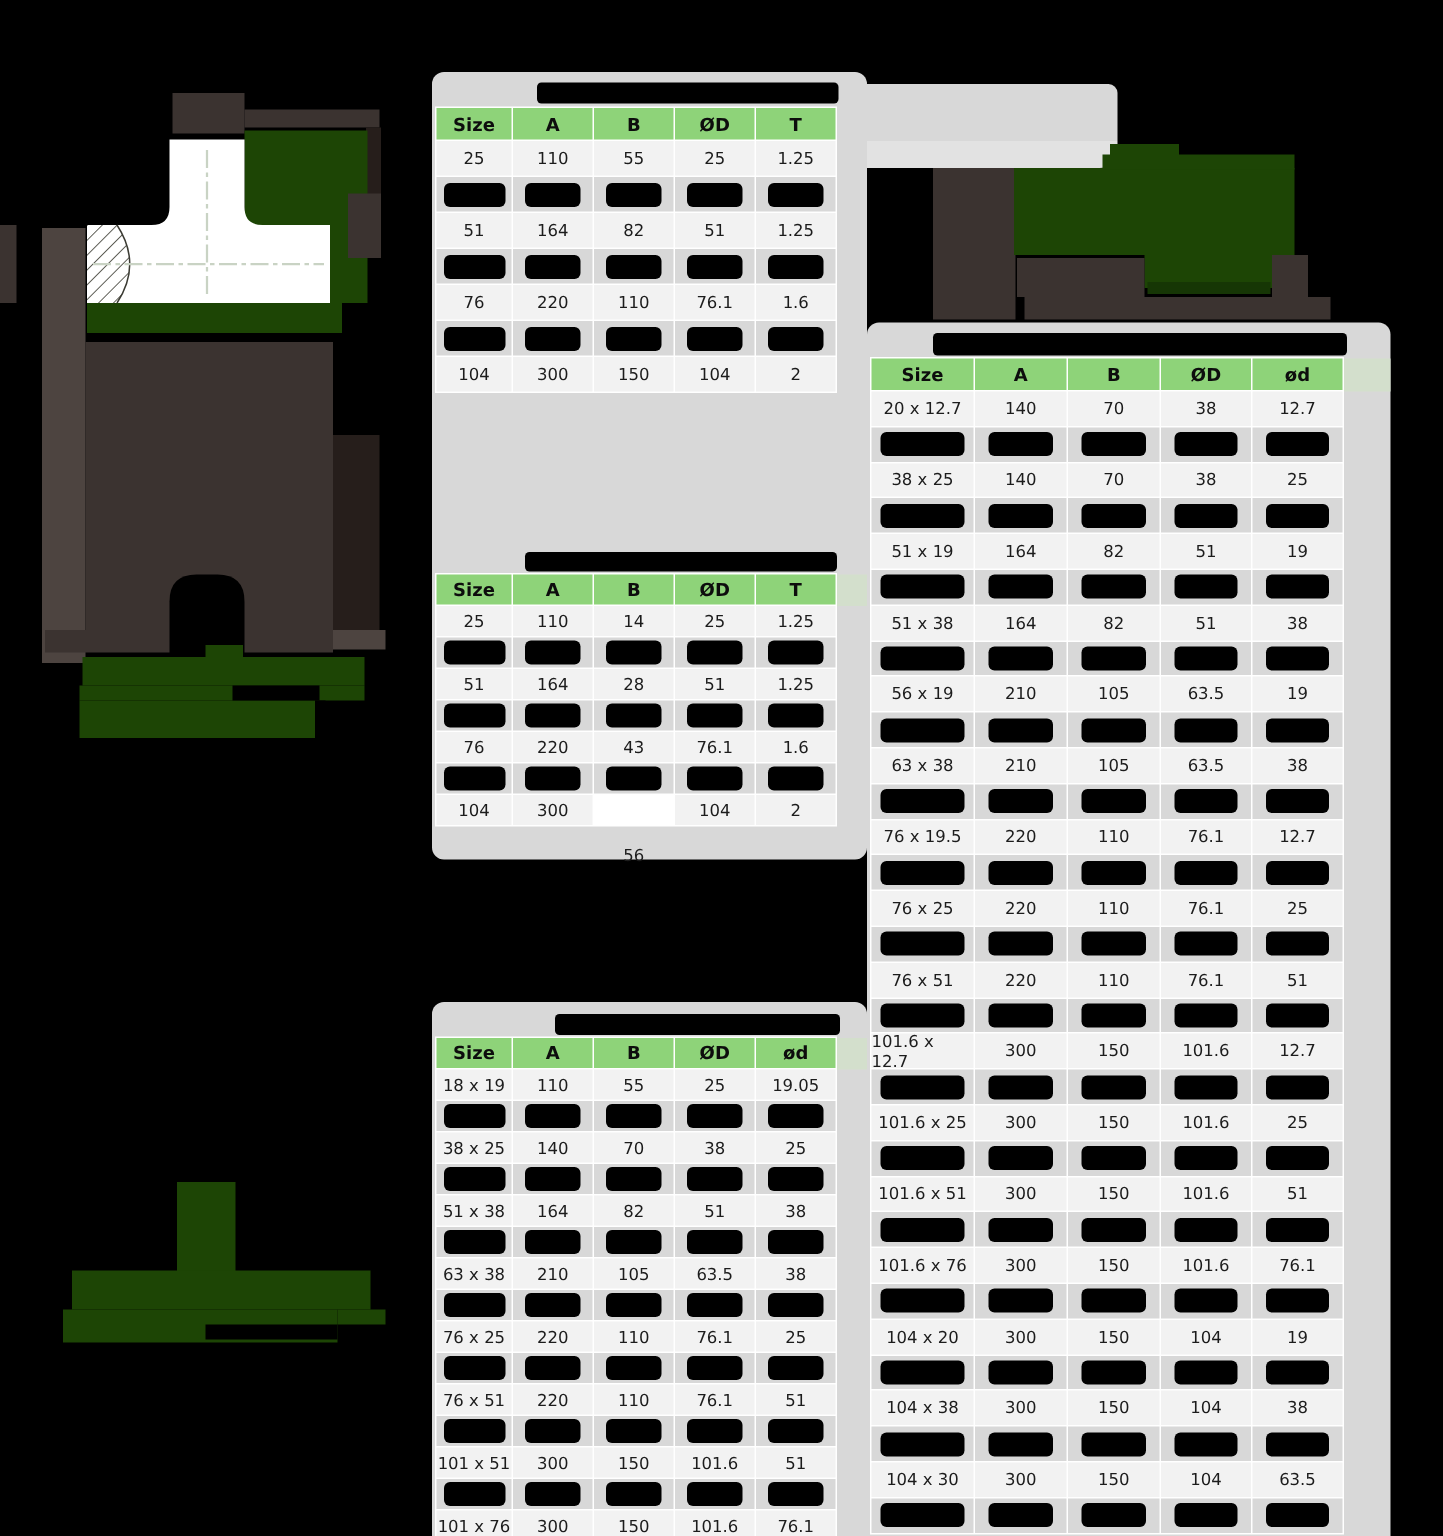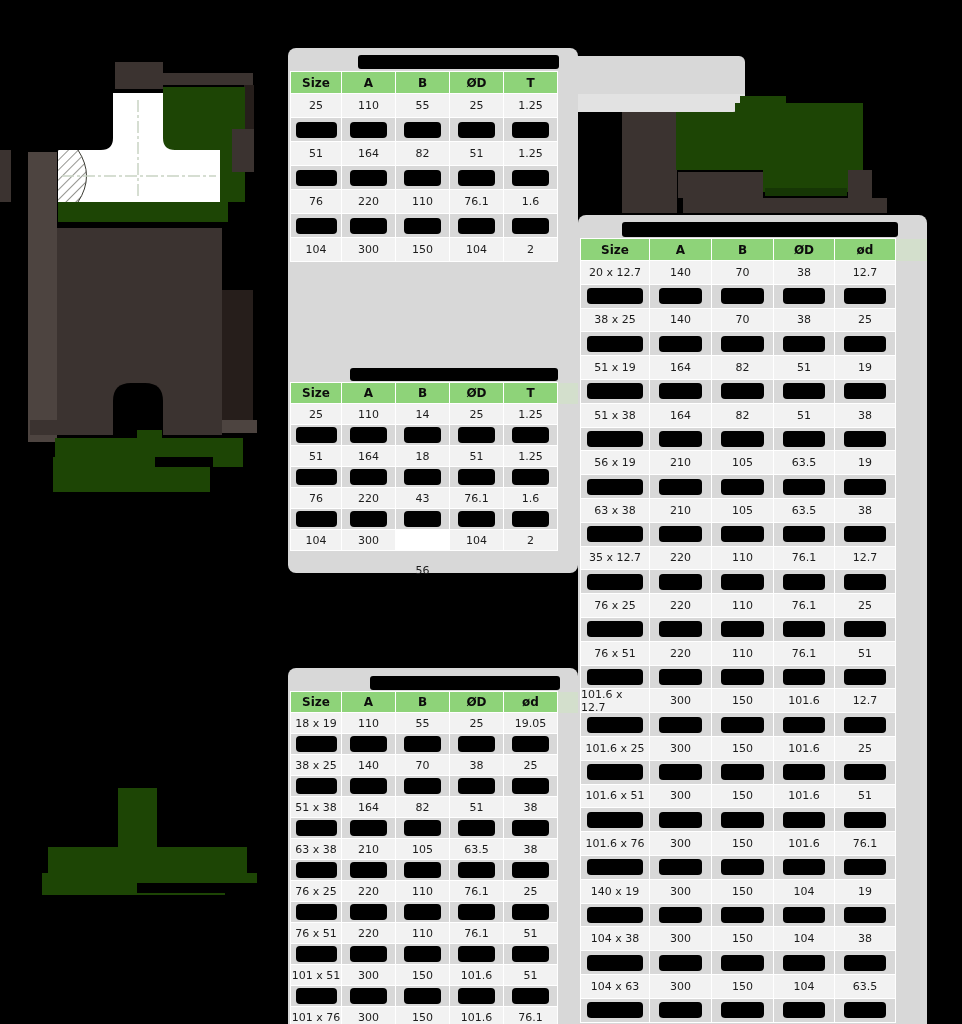--- a/index.html
+++ b/index.html
@@ -173,21 +173,21 @@
         <div class="td" style="width: 53px;">
           <div class="pill"></div>
         </div>
         <div class="td" style="width: 53px;">
           <div class="pill"></div>
         </div>
       </div>
       <div class="tr">
         <div class="td" style="width: 50px;">51</div>
         <div class="td" style="width: 53px;">164</div>
-        <div class="td" style="width: 53px;">18</div>
+        <div class="td" style="width: 53px;">28</div>
         <div class="td" style="width: 53px;">51</div>
         <div class="td" style="width: 53px;">1.25</div>
       </div>
       <div class="tr redacted">
         <div class="td" style="width: 50px;">
           <div class="pill"></div>
         </div>
         <div class="td" style="width: 53px;">
           <div class="pill"></div>
         </div>
@@ -563,21 +563,21 @@
           <div class="pill"></div>
         </div>
         <div class="td" style="width: 60px;">
           <div class="pill"></div>
         </div>
         <div class="td" style="width: 60px;">
           <div class="pill"></div>
         </div>
       </div>
       <div class="tr">
-        <div class="td" style="width: 68px;">35 x 12.7</div>
+        <div class="td" style="width: 68px;">76 x 19.5</div>
         <div class="td" style="width: 61px;">220</div>
         <div class="td" style="width: 61px;">110</div>
         <div class="td" style="width: 60px;">76.1</div>
         <div class="td" style="width: 60px;">12.7</div>
       </div>
       <div class="tr redacted">
         <div class="td" style="width: 68px;">
           <div class="pill"></div>
         </div>
         <div class="td" style="width: 61px;">
@@ -731,21 +731,21 @@
           <div class="pill"></div>
         </div>
         <div class="td" style="width: 60px;">
           <div class="pill"></div>
         </div>
         <div class="td" style="width: 60px;">
           <div class="pill"></div>
         </div>
       </div>
       <div class="tr">
-        <div class="td" style="width: 68px;">140 x 19</div>
+        <div class="td" style="width: 68px;">104 x 20</div>
         <div class="td" style="width: 61px;">300</div>
         <div class="td" style="width: 61px;">150</div>
         <div class="td" style="width: 60px;">104</div>
         <div class="td" style="width: 60px;">19</div>
       </div>
       <div class="tr redacted">
         <div class="td" style="width: 68px;">
           <div class="pill"></div>
         </div>
         <div class="td" style="width: 61px;">
@@ -779,21 +779,21 @@
           <div class="pill"></div>
         </div>
         <div class="td" style="width: 60px;">
           <div class="pill"></div>
         </div>
         <div class="td" style="width: 60px;">
           <div class="pill"></div>
         </div>
       </div>
       <div class="tr">
-        <div class="td" style="width: 68px;">104 x 63</div>
+        <div class="td" style="width: 68px;">104 x 30</div>
         <div class="td" style="width: 61px;">300</div>
         <div class="td" style="width: 61px;">150</div>
         <div class="td" style="width: 60px;">104</div>
         <div class="td" style="width: 60px;">63.5</div>
       </div>
       <div class="tr redacted">
         <div class="td" style="width: 68px;">
           <div class="pill"></div>
         </div>
         <div class="td" style="width: 61px;">

